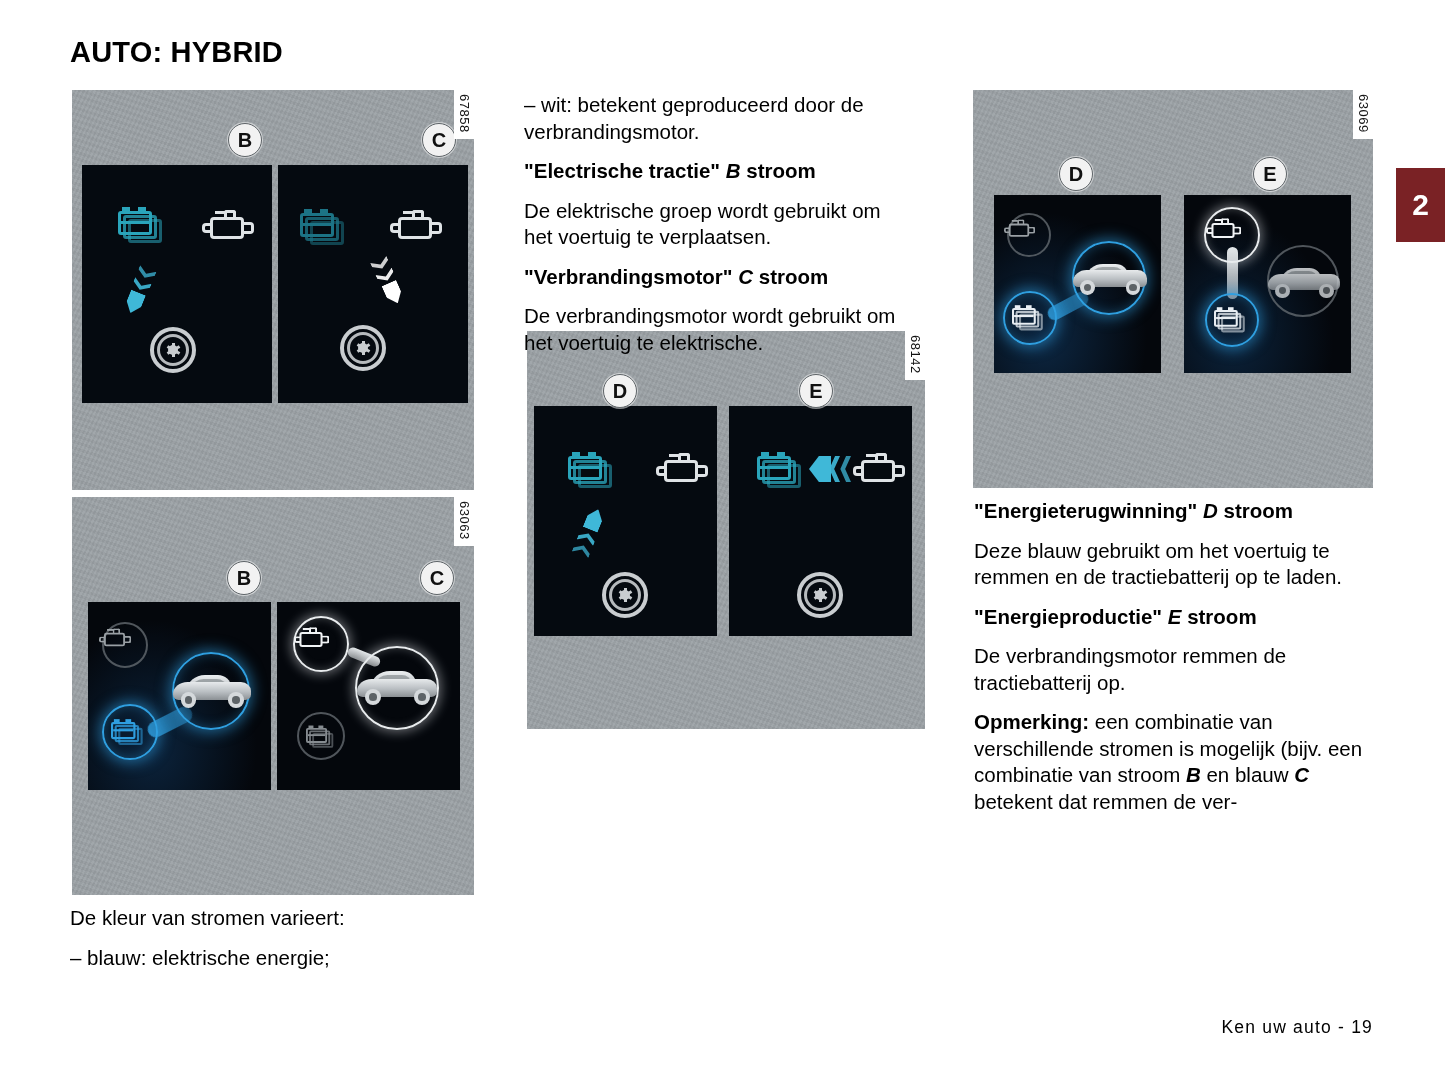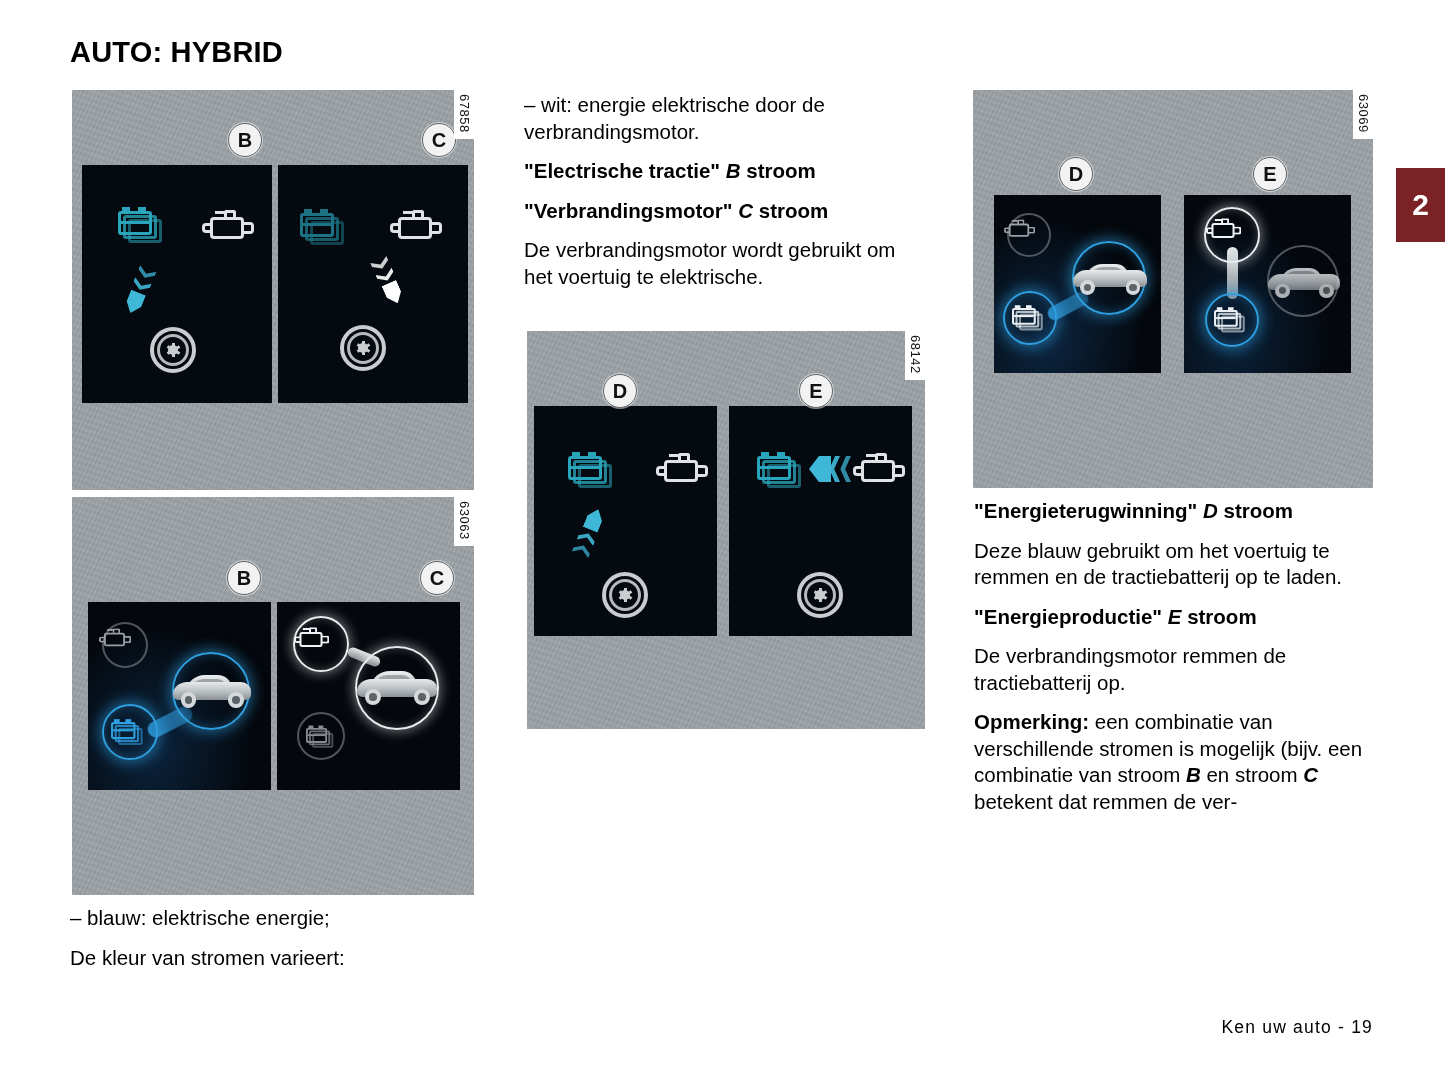--- a/index.html
+++ b/index.html
@@ -489,31 +489,32 @@
             <div class="glass"></div>
             <div class="bodyshape"></div>
           <div class="w front"></div>
             <div class="w rear"></div>
         </div>
       </div>
     </div>
   </div>
 
   <div class="col-text" style="left:70px; top:905px; width:400px;">
+    <p class="tight">De kleur van stromen varieert:</p>
     <p class="tight">–  blauw: elektrische energie;</p>
-    <p class="tight">De kleur van stromen varieert:</p>
   </div>
 
   <div class="col-text" style="left:524px; top:92px; width:390px;">
-    <p>– wit: energie elektrische door de verbrandingsmotor.</p>
+    <p>– wit: betekent geproduceerd door de verbrandingsmotor.</p>
     <p class="head">
       <span>"Electrische tractie"</span>
       <span class="it">B</span>
       <span>stroom</span>
     </p>
+    <p>De elektrische groep wordt gebruikt om het voertuig te verplaatsen.</p>
     <p class="head">
       <span>"Verbrandingsmotor"</span>
       <span class="it">C</span>
       <span>stroom</span>
     </p>
     <p>De verbrandingsmotor wordt gebruikt om het voertuig te elektrische.</p>
   </div>
 
   <div class="col-text" style="left:974px; top:498px; width:400px;">
     <p class="head">
@@ -525,21 +526,21 @@
     <p class="head">
       <span>"Energieproductie"</span>
       <span class="it">E</span>
       <span>stroom</span>
     </p>
     <p>De verbrandingsmotor remmen de tractiebatterij op.</p>
     <p>
       <b>Opmerking:</b>
       <span>een combinatie van verschillende stromen is mogelijk (bijv. een combinatie van stroom</span>
       <span class="it">B</span>
-      <span>en stroom</span>
+      <span>en blauw</span>
       <span class="it">C</span>
       <span>betekent dat remmen de ver-</span>
     </p>
   </div>
 
   <div class="footer">Ken uw auto - 19</div>
 
 </div>
 
 </body></html>

